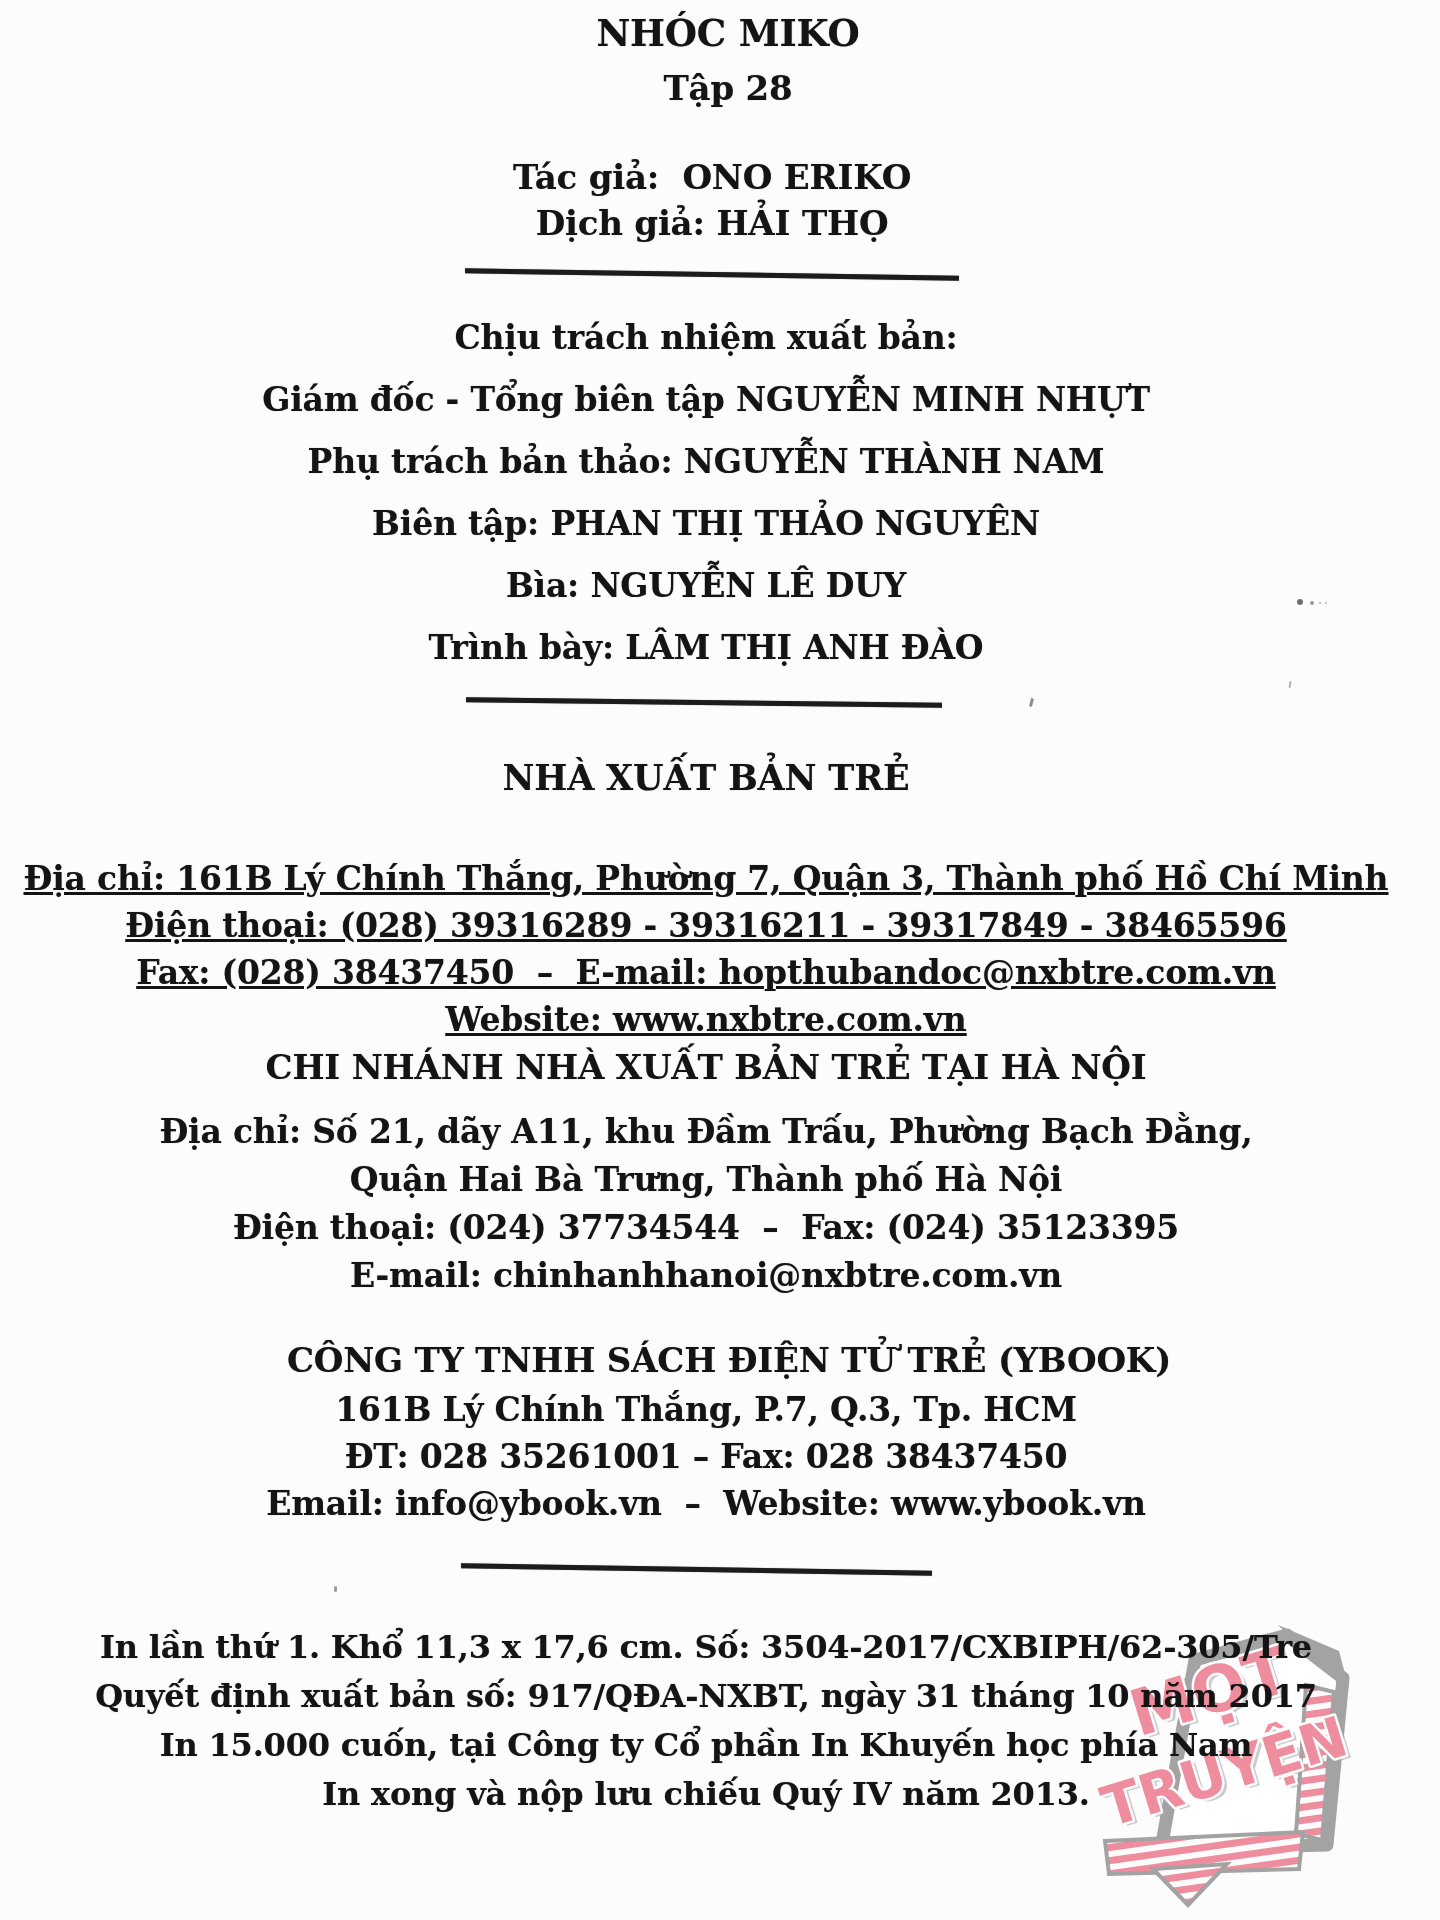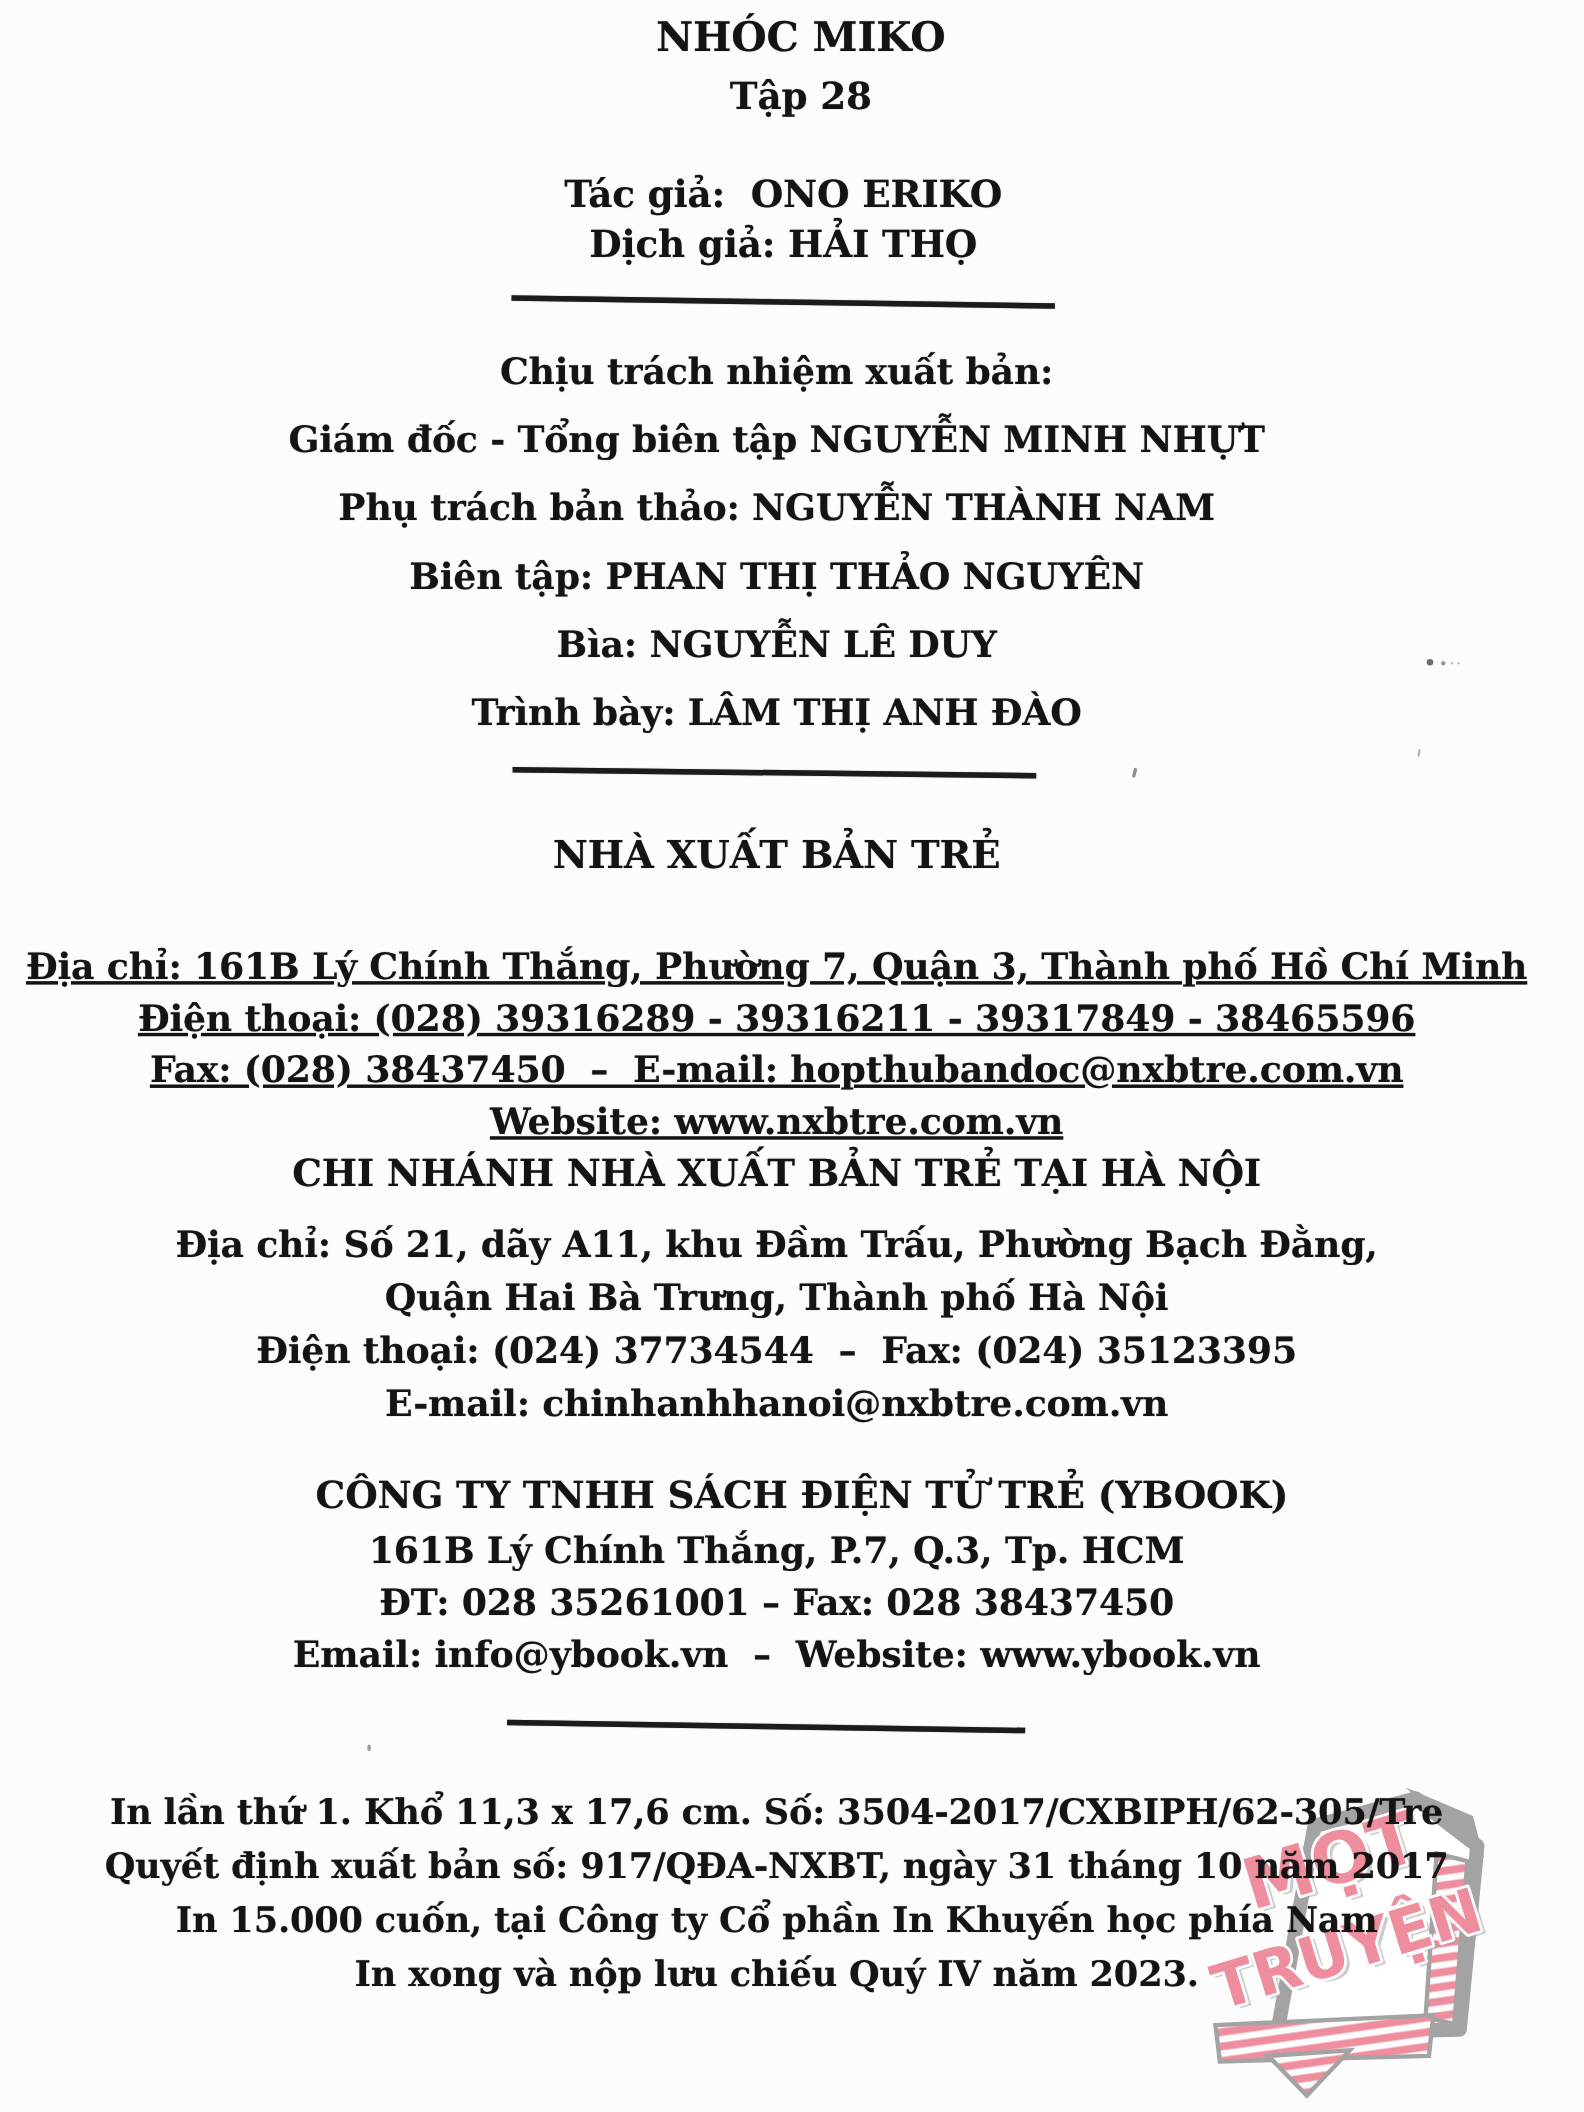--- a/index.html
+++ b/index.html
@@ -162,17 +162,17 @@
       <div class="line">ĐT: 028 35261001 – Fax: 028 38437450</div>
       <div class="line">Email: info@ybook.vn  –  Website: www.ybook.vn</div>
     </div>
 
     <div class="rule rule3"></div>
 
     <div class="block printing-block">
       <div class="line">In lần thứ 1. Khổ 11,3 x 17,6 cm. Số: 3504-2017/CXBIPH/62-305/Tre</div>
       <div class="line">Quyết định xuất bản số: 917/QĐA-NXBT, ngày 31 tháng 10 năm 2017</div>
       <div class="line">In 15.000 cuốn, tại Công ty Cổ phần In Khuyến học phía Nam</div>
-      <div class="line">In xong và nộp lưu chiếu Quý IV năm 2023.</div>
+      <div class="line">In xong và nộp lưu chiếu Quý IV năm 2013.</div>
     </div>
 
   </div>
 </div>
 
 </body></html>

